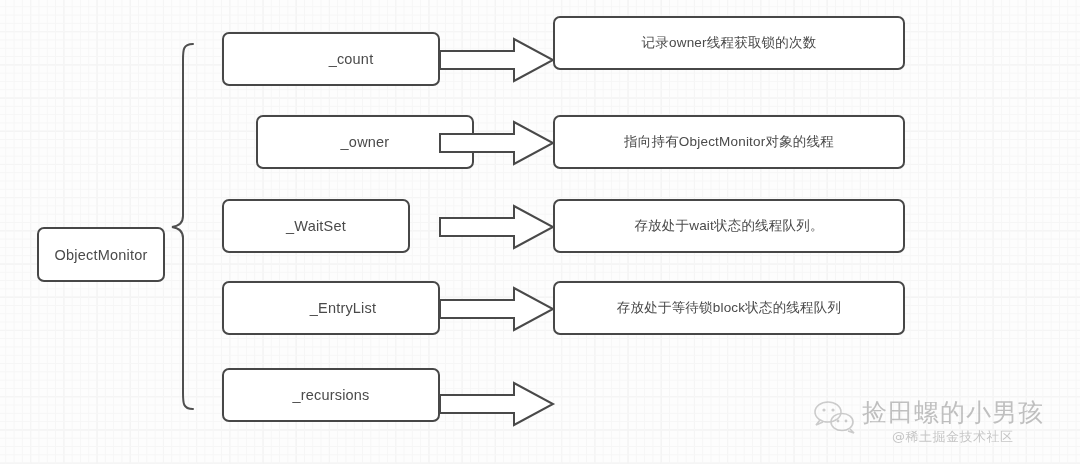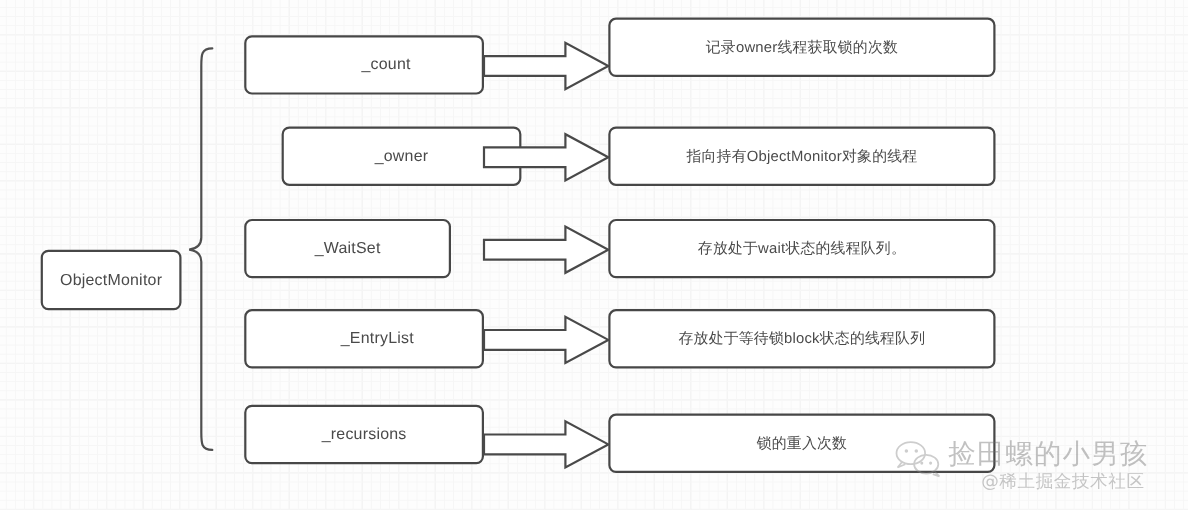--- a/index.html
+++ b/index.html
@@ -94,21 +94,21 @@
     font-size: 25px;
     color: #6e6e6e;
     font-family: "DejaVu Sans", sans-serif;
     white-space: nowrap;
     letter-spacing: 1px;
   }
   .wm-sub {
     position: absolute;
     left: 88px;
     top: 36px;
-    font-size: 16px;
+    font-size: 13px;
     color: #7b7b7b;
     font-family: "DejaVu Sans", sans-serif;
     white-space: nowrap;
     letter-spacing: 0.5px;
   }
   .wm-logo {
     position: absolute;
     left: 6px;
     top: 8px;
     width: 52px;
@@ -172,23 +172,20 @@
   </div>
   <div class="node desc" style="left:553px; top:115px; width:352px; height:54px;">
     <span>指向持有ObjectMonitor对象的线程</span>
   </div>
   <div class="node desc" style="left:553px; top:199px; width:352px; height:54px;">
     <span>存放处于wait状态的线程队列。</span>
   </div>
   <div class="node desc" style="left:553px; top:281px; width:352px; height:54px;">
     <span>存放处于等待锁block状态的线程队列</span>
   </div>
-  <div class="node desc" style="left:553px; top:376px; width:352px; height:54px;">
-    <span>锁的重入次数</span>
-  </div>
 
   <div class="watermark">
     <svg class="wm-logo" viewBox="0 0 52 36">
       <ellipse cx="18" cy="12" rx="13" ry="10" fill="none" stroke="#8a8a8a" stroke-width="1.6"></ellipse>
       <path d="M 10 20 L 6 25 L 13 22" fill="none" stroke="#8a8a8a" stroke-width="1.6"></path>
       <circle cx="14" cy="10" r="1.6" fill="#8a8a8a"></circle>
       <circle cx="23" cy="10" r="1.6" fill="#8a8a8a"></circle>
       <ellipse cx="32" cy="22" rx="11" ry="8.5" fill="none" stroke="#8a8a8a" stroke-width="1.6"></ellipse>
       <path d="M 40 29 L 44 33 L 38 31" fill="none" stroke="#8a8a8a" stroke-width="1.6"></path>
       <circle cx="28" cy="21" r="1.4" fill="#8a8a8a"></circle>

